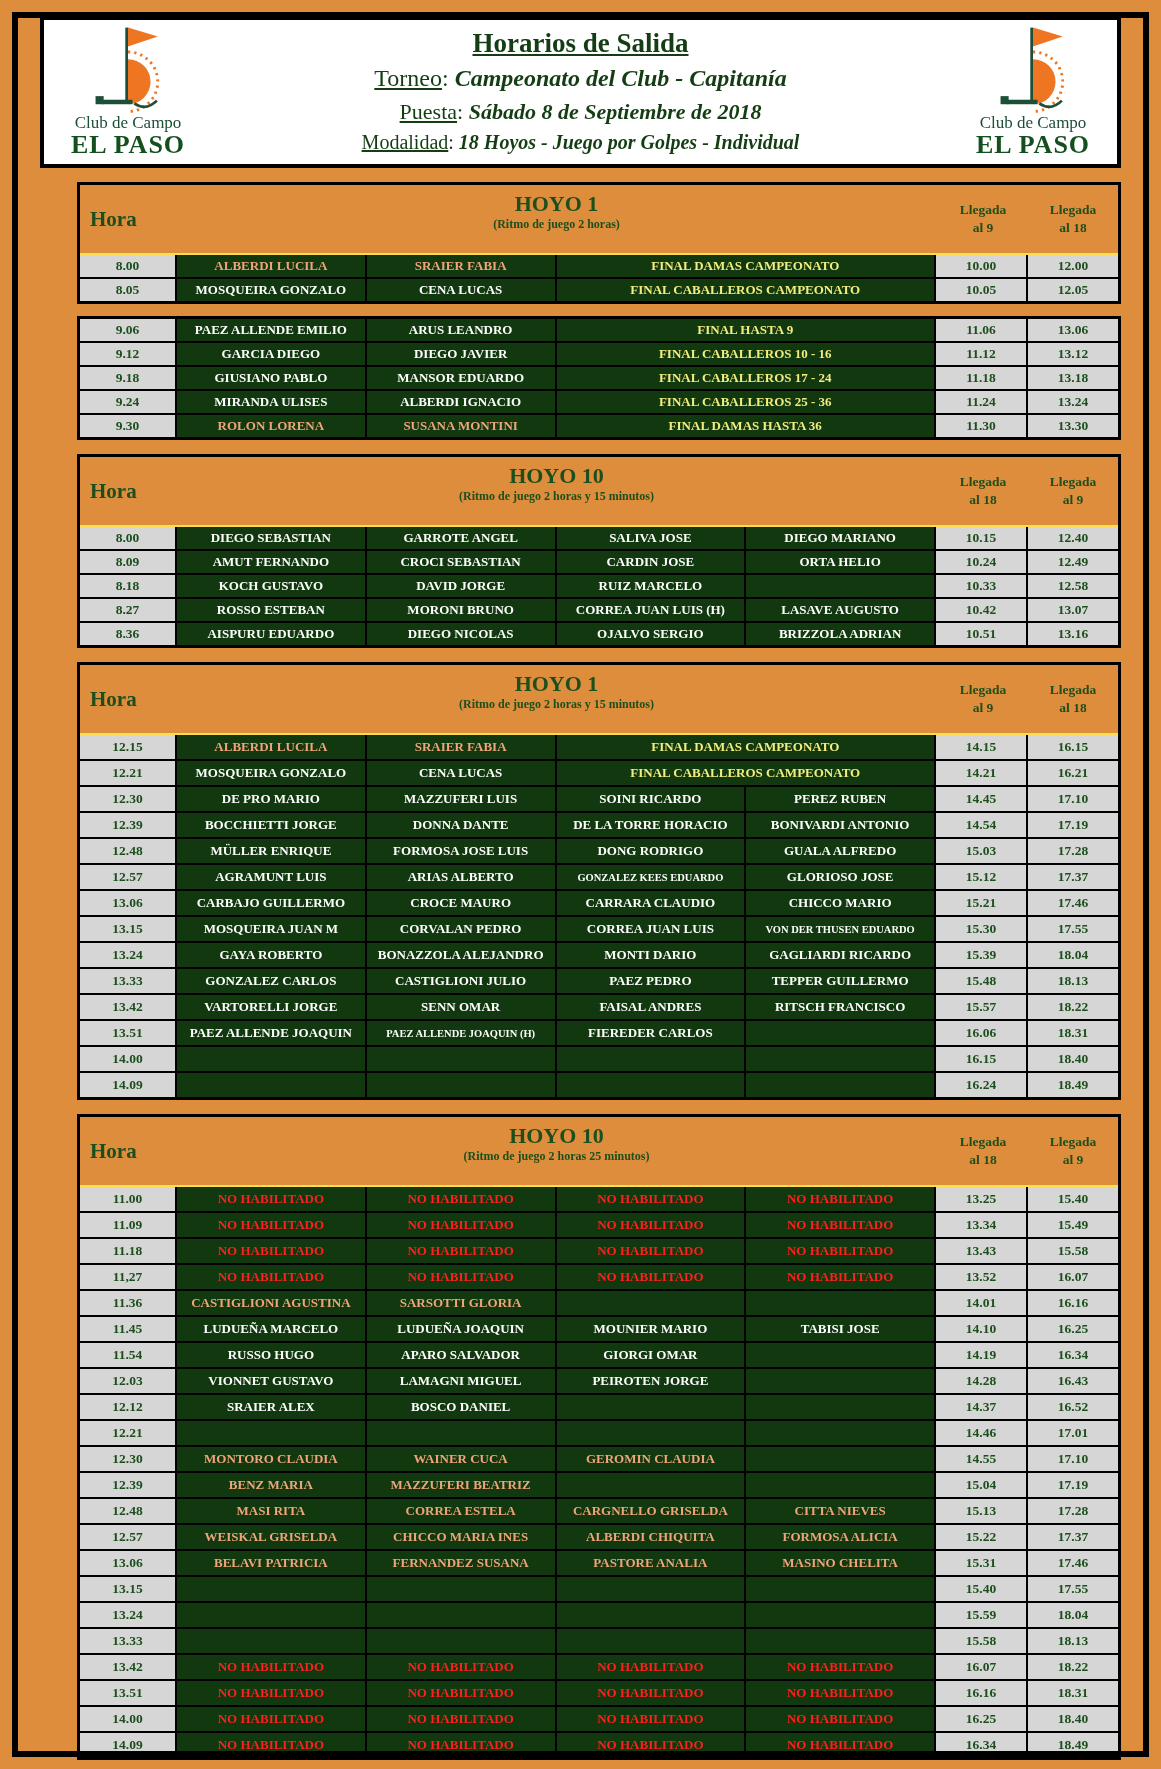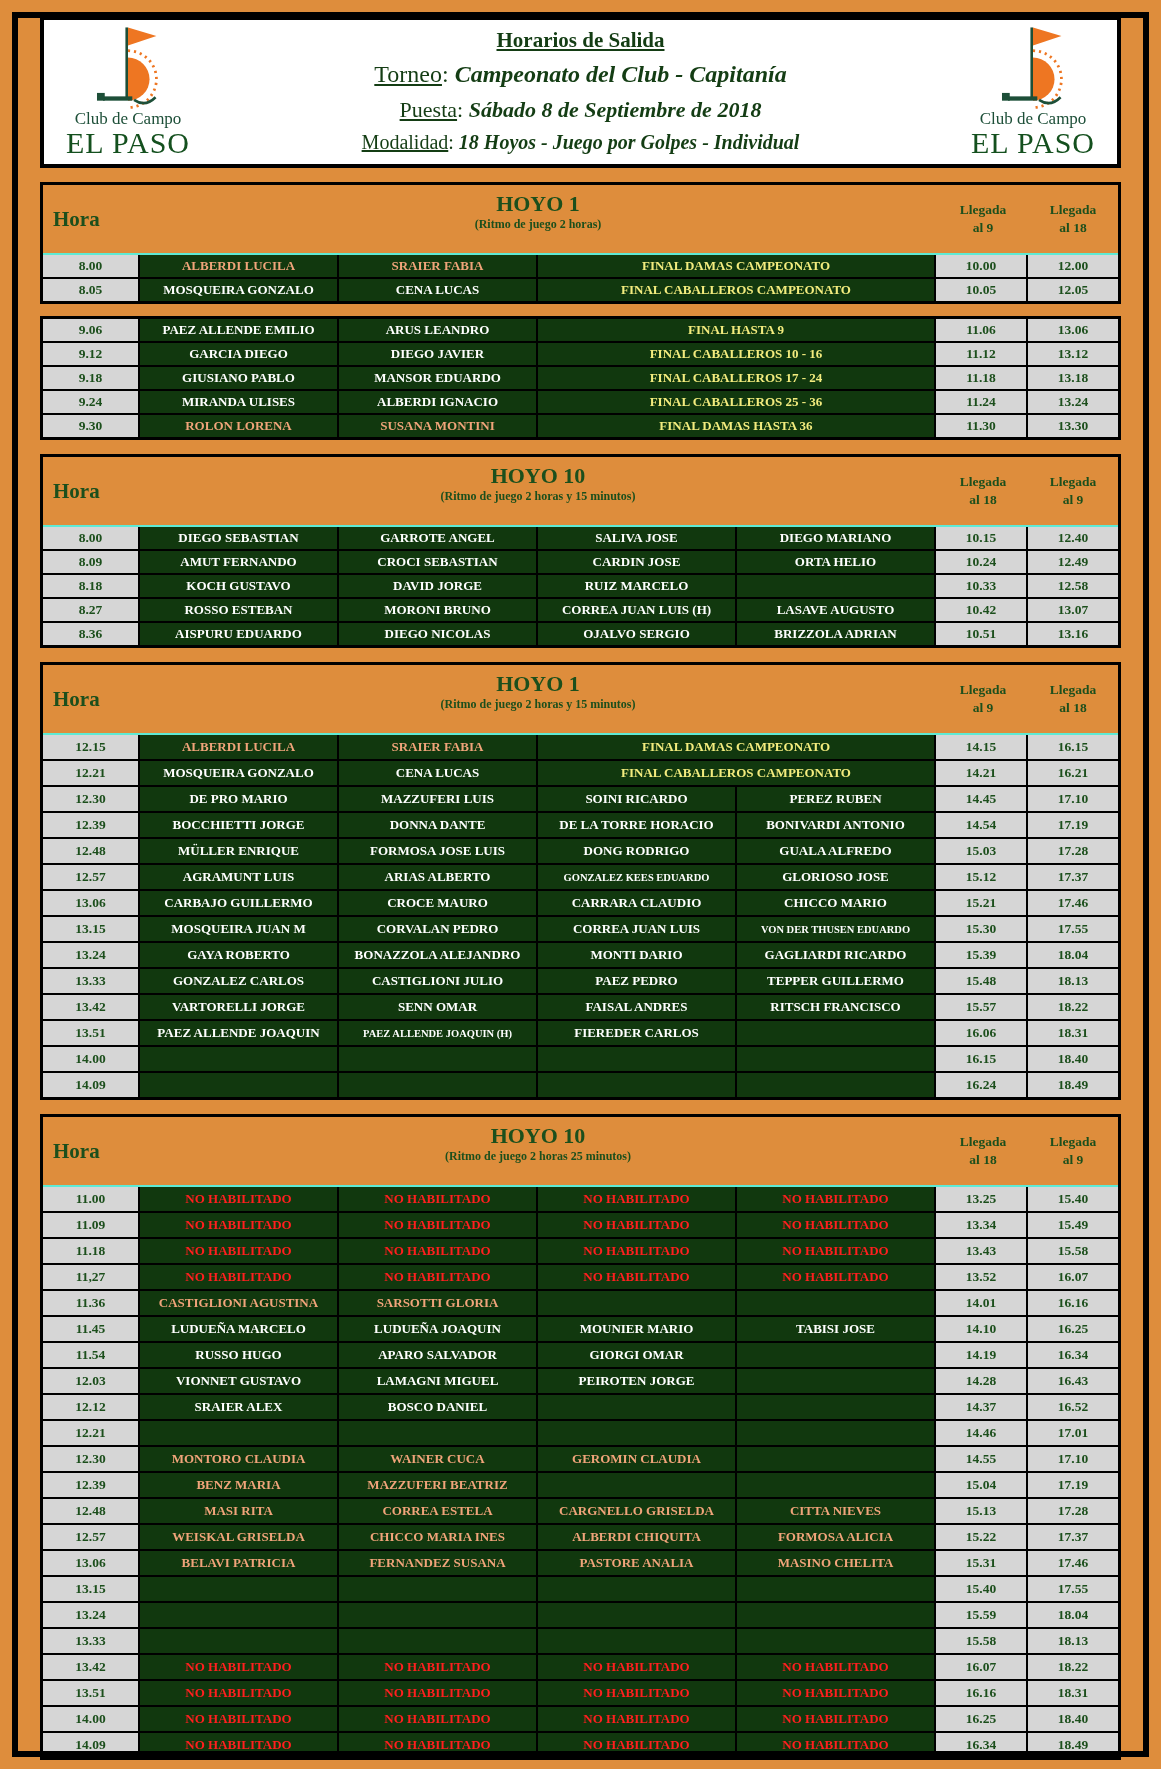--- a/index.html
+++ b/index.html
@@ -5,33 +5,33 @@
   html,body{margin:0;padding:0;}
   body{background:#b06a20;font-family:"Liberation Serif",serif;}
   .page{width:1161px;height:1769px;position:relative;background:#de8d3c;overflow:hidden;margin:0 auto;}
   .frame{position:absolute;inset:12px;border:6px solid #000;pointer-events:none;}
   .content{position:relative;padding:16px 40px 0 40px;}
 
   
   .header-box{background:#fff;border:4px solid #000;height:144px;display:flex;align-items:stretch;margin-bottom:14px;}
   .logo{width:168px;display:flex;flex-direction:column;align-items:center;justify-content:flex-end;padding:4px 0 6px 0;}
   .logo-club{font-size:17px;color:#1d4f38;line-height:1.05;}
-  .logo-name{font-size:30px;font-weight:normal;color:#14501e;letter-spacing:1px;line-height:1.0;}
+  .logo-name{font-size:26px;font-weight:bold;color:#14501e;letter-spacing:1px;line-height:1.0;}
   .titles{flex:1;display:flex;flex-direction:column;justify-content:space-between;align-items:center;padding:8px 0 10px 0;color:#143d14;}
   .t-line{white-space:nowrap;}
-  .t1{font-size:21px;font-weight:bold;text-decoration:underline;}
+  .t1{font-size:27px;font-weight:bold;text-decoration:underline;}
   .t2{font-size:24px;}
   .t3{font-size:22px;}
   .t4{font-size:20px;}
   .lbl{text-decoration:underline;font-weight:normal;}
   .t-line b{font-weight:bold;font-style:italic;}
 
   
   .ttable{margin-bottom:14px;}
-  .tbox{border:3px solid #000;background:#5eead4;}
+  .tbox{border:3px solid #000;background:#fde047;margin-left:37px;}
   .tbox-follow{margin-top:12px;}
   .thead{display:grid;grid-template-columns:95px 1fr 90px 90px;background:#de8d3c;color:#1c4f1c;margin-bottom:2px;}
   .h-hora{grid-row:1/3;grid-column:1;display:flex;align-items:center;padding-left:10px;font-size:21px;font-weight:bold;}
   .h-title{grid-column:2;grid-row:1;text-align:center;font-size:22px;font-weight:bold;padding-top:6px;}
   .h-pace{grid-column:2;grid-row:2;text-align:center;font-size:12px;font-weight:bold;padding-bottom:21px;}
   .h-arr{grid-row:1/3;display:flex;align-items:center;justify-content:center;text-align:center;font-size:13.5px;font-weight:bold;white-space:pre-line;line-height:1.3;}
   .h-arr1{grid-column:3;}
   .h-arr2{grid-column:4;}
   .rows{display:grid;grid-template-columns:95px 1fr 1fr 1fr 1fr 90px 90px;gap:2px;background:#000;grid-auto-rows:22px;}
   .ttable:nth-child(3) .rows,.ttable:nth-child(4) .rows{grid-auto-rows:24px;}

